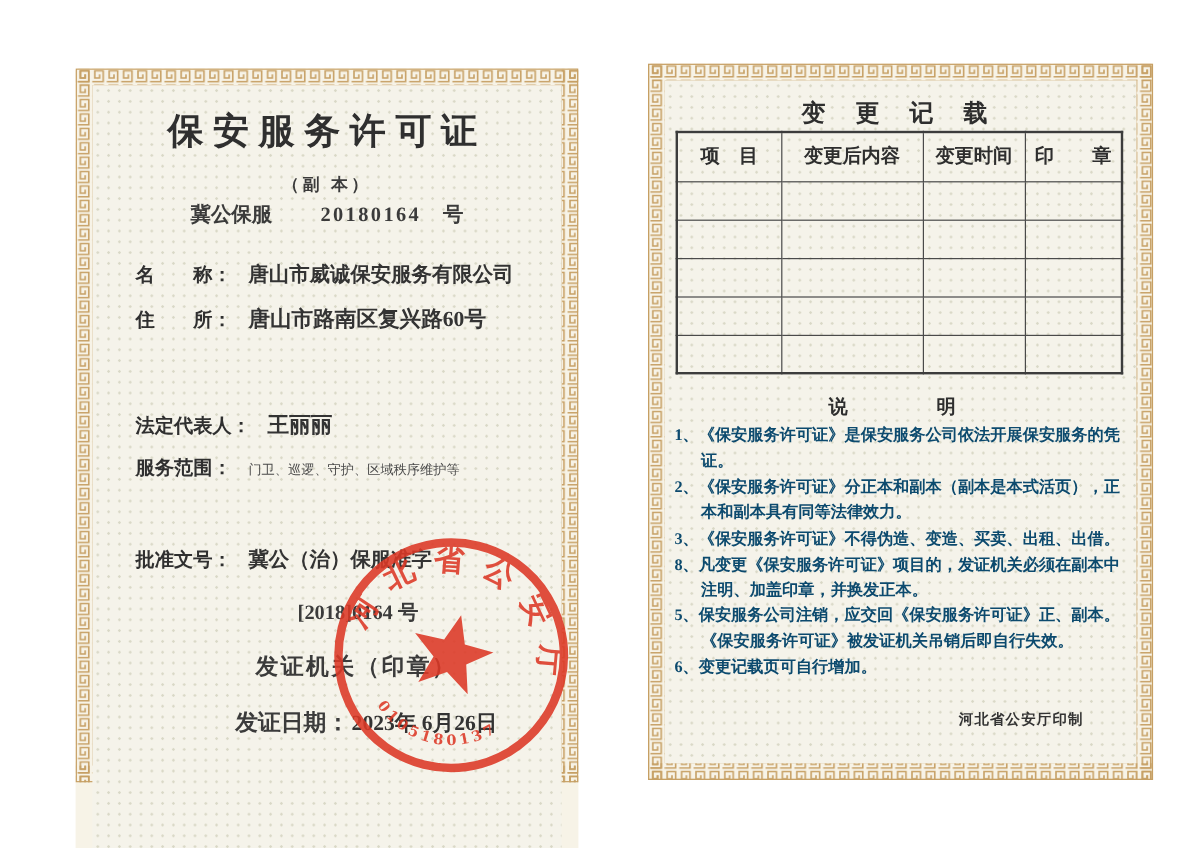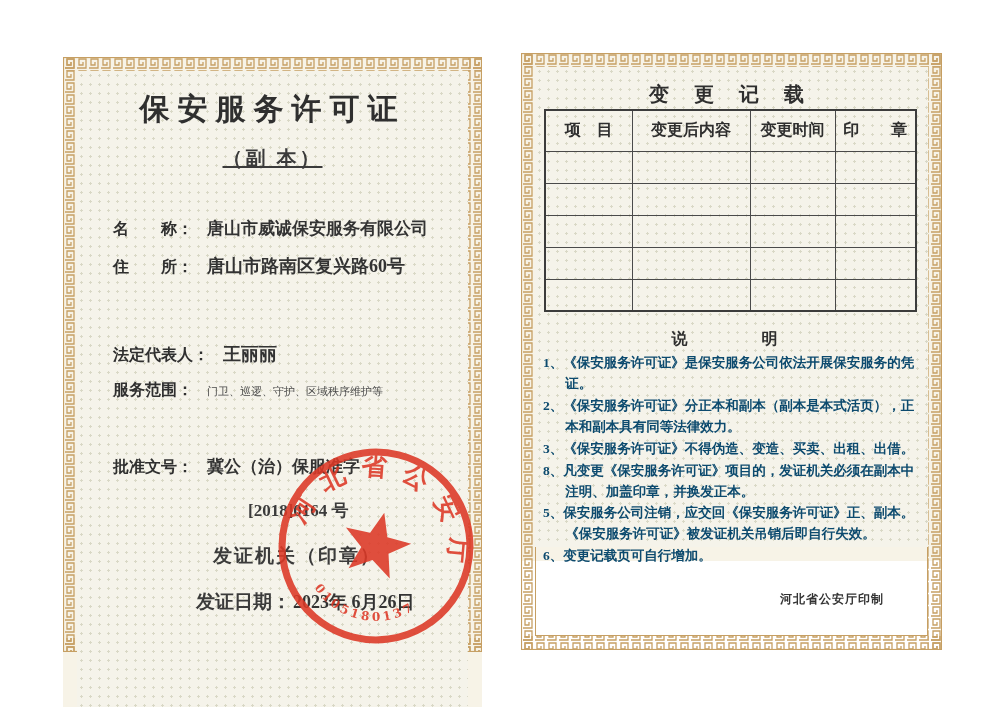--- a/index.html
+++ b/index.html
@@ -1,39 +1,39 @@
 <!DOCTYPE html>
 <html><head>
 <meta charset="utf-8">
 <style>
   * { margin: 0; padding: 0; box-sizing: border-box; }
   html, body { width: 1000px; height: 707px; background: #ffffff; overflow: hidden; }
   body { font-family: "Liberation Serif", "DejaVu Serif", serif; color: #3b3b3b; position: relative; }
 
   .page { position: absolute; background: #f7f3e7; }
   .page-left  { left: 63px; top: 57px;  width: 419px; height: 678px; }
-  .page-right { left: 521px; top: 53px; width: 421px; height: 508px; }
+  .page-right { left: 540px; top: 53px; width: 421px; height: 597px; }
 
   .fret-svg { position: absolute; left: 0; top: 0; z-index: 0; }
 
   .page-inner {
     position: absolute; left: 14px; top: 14px; right: 14px; bottom: 14px;
     background-color: #f5f3ea;
     background-image: radial-gradient(#d9d8c6 1px, transparent 1.2px);
     background-size: 9px 9px;
     z-index: 1;
   }
 
   .content { position: absolute; inset: 0; z-index: 2; }
 
   
   .cert-title { position: absolute; top: 32px; left: 0; width: 100%; text-align: center;
     font-size: 30px; font-weight: 600; letter-spacing: 8px; color: #2f2f2f; }
   .cert-subtitle { position: absolute; top: 88px; left: 0; width: 100%; text-align: center;
-    font-size: 20px; font-weight: 600; letter-spacing: 3px; text-decoration: underline; }
+    font-size: 14px; font-weight: 600; letter-spacing: 3px; }
   .serial-line { position: absolute; top: 110px; left: 0; width: 100%; text-align: center;
     font-size: 17px; font-weight: 700; }
   .serial-line .num { margin: 0 14px 0 36px; letter-spacing: 2px; }
 
   .field-row { position: absolute; left: 50px; white-space: nowrap; }
   .field-label { font-size: 16px; font-weight: 600; color: #2f2f2f; }
   .field-value { font-size: 18px; font-weight: 600; margin-left: 10px; color: #333; }
   .row-name  { top: 160px; } .row-name  .field-value { font-size: 17px; }
   .row-addr  { top: 197px; } .row-addr  .field-value { font-size: 18px; }
   .row-legal { top: 285px; }
@@ -84,20 +84,25 @@
     <rect x="0" y="581" width="419" height="14" fill="url(#fretL)"></rect>
     <rect x="0" y="0" width="14" height="595" fill="url(#fretL)"></rect>
     <rect x="405" y="0" width="14" height="595" fill="url(#fretL)"></rect>
     <rect x="14.5" y="14.5" width="390" height="566" fill="none" stroke="#c69f63" stroke-width="1"></rect>
   </svg>
   <div class="page-inner"></div>
 
   <div class="content">
     <div class="cert-title">保安服务许可证</div>
     <div class="cert-subtitle">（副  本）</div>
+    <div class="serial-line">
+      <span>冀公保服</span>
+      <span class="num">20180164</span>
+      <span>号</span>
+    </div>
 
     <div class="field-row row-name">
       <span class="field-label">名　　称：</span>
       <span class="field-value">唐山市威诚保安服务有限公司</span>
     </div>
     <div class="field-row row-addr">
       <span class="field-label">住　　所：</span>
       <span class="field-value">唐山市路南区复兴路60号</span>
     </div>
     <div class="field-row row-legal">

